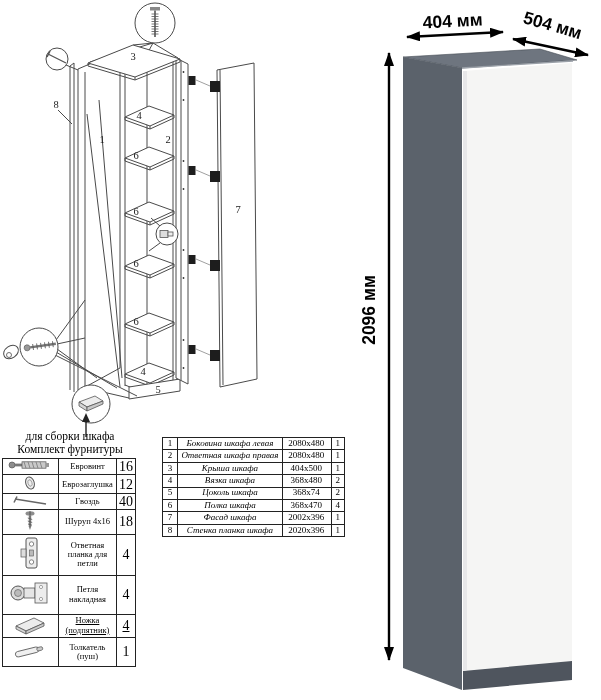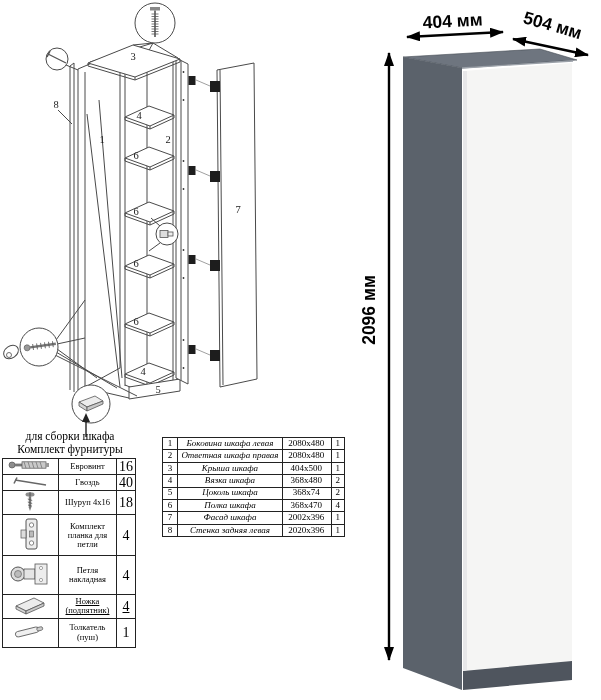--- a/index.html
+++ b/index.html
@@ -265,20 +265,30 @@
         <rect x="14" y="2.8" width="24" height="6.4" fill="#c9c9c9" stroke="#555" stroke-width="0.7"></rect>
         <path d="M16,2.8 L18,9.2 M20,2.8 L22,9.2 M24,2.8 L26,9.2 M28,2.8 L30,9.2 M32,2.8 L34,9.2" stroke="#777" stroke-width="0.8"></path>
         <rect x="38" y="4" width="3" height="4" fill="#999"></rect>
       </svg>
     </td>
     <td class="name">Евровинт</td>
     <td class="qty">16</td>
   </tr>
   <tr class="r17">
     <td class="icon">
+      <svg width="16" height="16" viewBox="0 0 16 16">
+        <ellipse cx="8" cy="8" rx="4.2" ry="6.2" transform="rotate(-18 8 8)" fill="#eee" stroke="#555"></ellipse>
+        <ellipse cx="8" cy="8" rx="2" ry="3.4" transform="rotate(-18 8 8)" fill="none" stroke="#888" stroke-width="0.7"></ellipse>
+      </svg>
+    </td>
+    <td class="name">Еврозаглушка</td>
+    <td class="qty">12</td>
+  </tr>
+  <tr class="r17">
+    <td class="icon">
       <svg width="40" height="12" viewBox="0 0 40 12">
         <line x1="5" y1="4" x2="36" y2="9" stroke="#666" stroke-width="1.3"></line>
         <line x1="4" y1="7.5" x2="7" y2="1.5" stroke="#666" stroke-width="1.6"></line>
       </svg>
     </td>
     <td class="name">Гвоздь</td>
     <td class="qty">40</td>
   </tr>
   <tr class="r17">
     <td class="icon">
@@ -296,21 +306,21 @@
   <tr class="r42">
     <td class="icon">
       <svg width="30" height="34" viewBox="0 0 30 34">
         <rect x="11" y="2" width="11" height="30" rx="2" fill="#ededed" stroke="#555"></rect>
         <circle cx="16.5" cy="8" r="2.2" fill="#fff" stroke="#555" stroke-width="0.7"></circle>
         <circle cx="16.5" cy="26" r="2.2" fill="#fff" stroke="#555" stroke-width="0.7"></circle>
         <rect x="14.5" y="14" width="4" height="6" fill="#bbb" stroke="#555" stroke-width="0.6"></rect>
         <rect x="6" y="13" width="5" height="8" fill="#ddd" stroke="#555" stroke-width="0.7"></rect>
       </svg>
     </td>
-    <td class="name">Комплект планка для петли</td>
+    <td class="name">Ответная планка для петли</td>
     <td class="qty">4</td>
   </tr>
   <tr class="r40">
     <td class="icon">
       <svg width="44" height="28" viewBox="0 0 44 28">
         <circle cx="10" cy="14" r="7" fill="#ddd" stroke="#555"></circle>
         <circle cx="10" cy="14" r="3.5" fill="#bbb" stroke="#555" stroke-width="0.6"></circle>
         <rect x="16" y="9" width="11" height="10" fill="#e5e5e5" stroke="#555" stroke-width="0.8"></rect>
         <rect x="27" y="4" width="12" height="20" fill="#ededed" stroke="#555" stroke-width="0.8"></rect>
         <circle cx="33" cy="8" r="1.6" fill="#fff" stroke="#555" stroke-width="0.5"></circle>
@@ -385,20 +395,20 @@
     <td class="pqty">4</td>
   </tr>
   <tr>
     <td class="num">7</td>
     <td class="pname">Фасад шкафа</td>
     <td class="size">2002x396</td>
     <td class="pqty">1</td>
   </tr>
   <tr>
     <td class="num">8</td>
-    <td class="pname">Стенка задняя левая</td>
+    <td class="pname">Стенка планка шкафа</td>
     <td class="size">2020x396</td>
     <td class="pqty">1</td>
   </tr>
   </tbody>
 </table>
 
 </div>
 
 </body></html>

